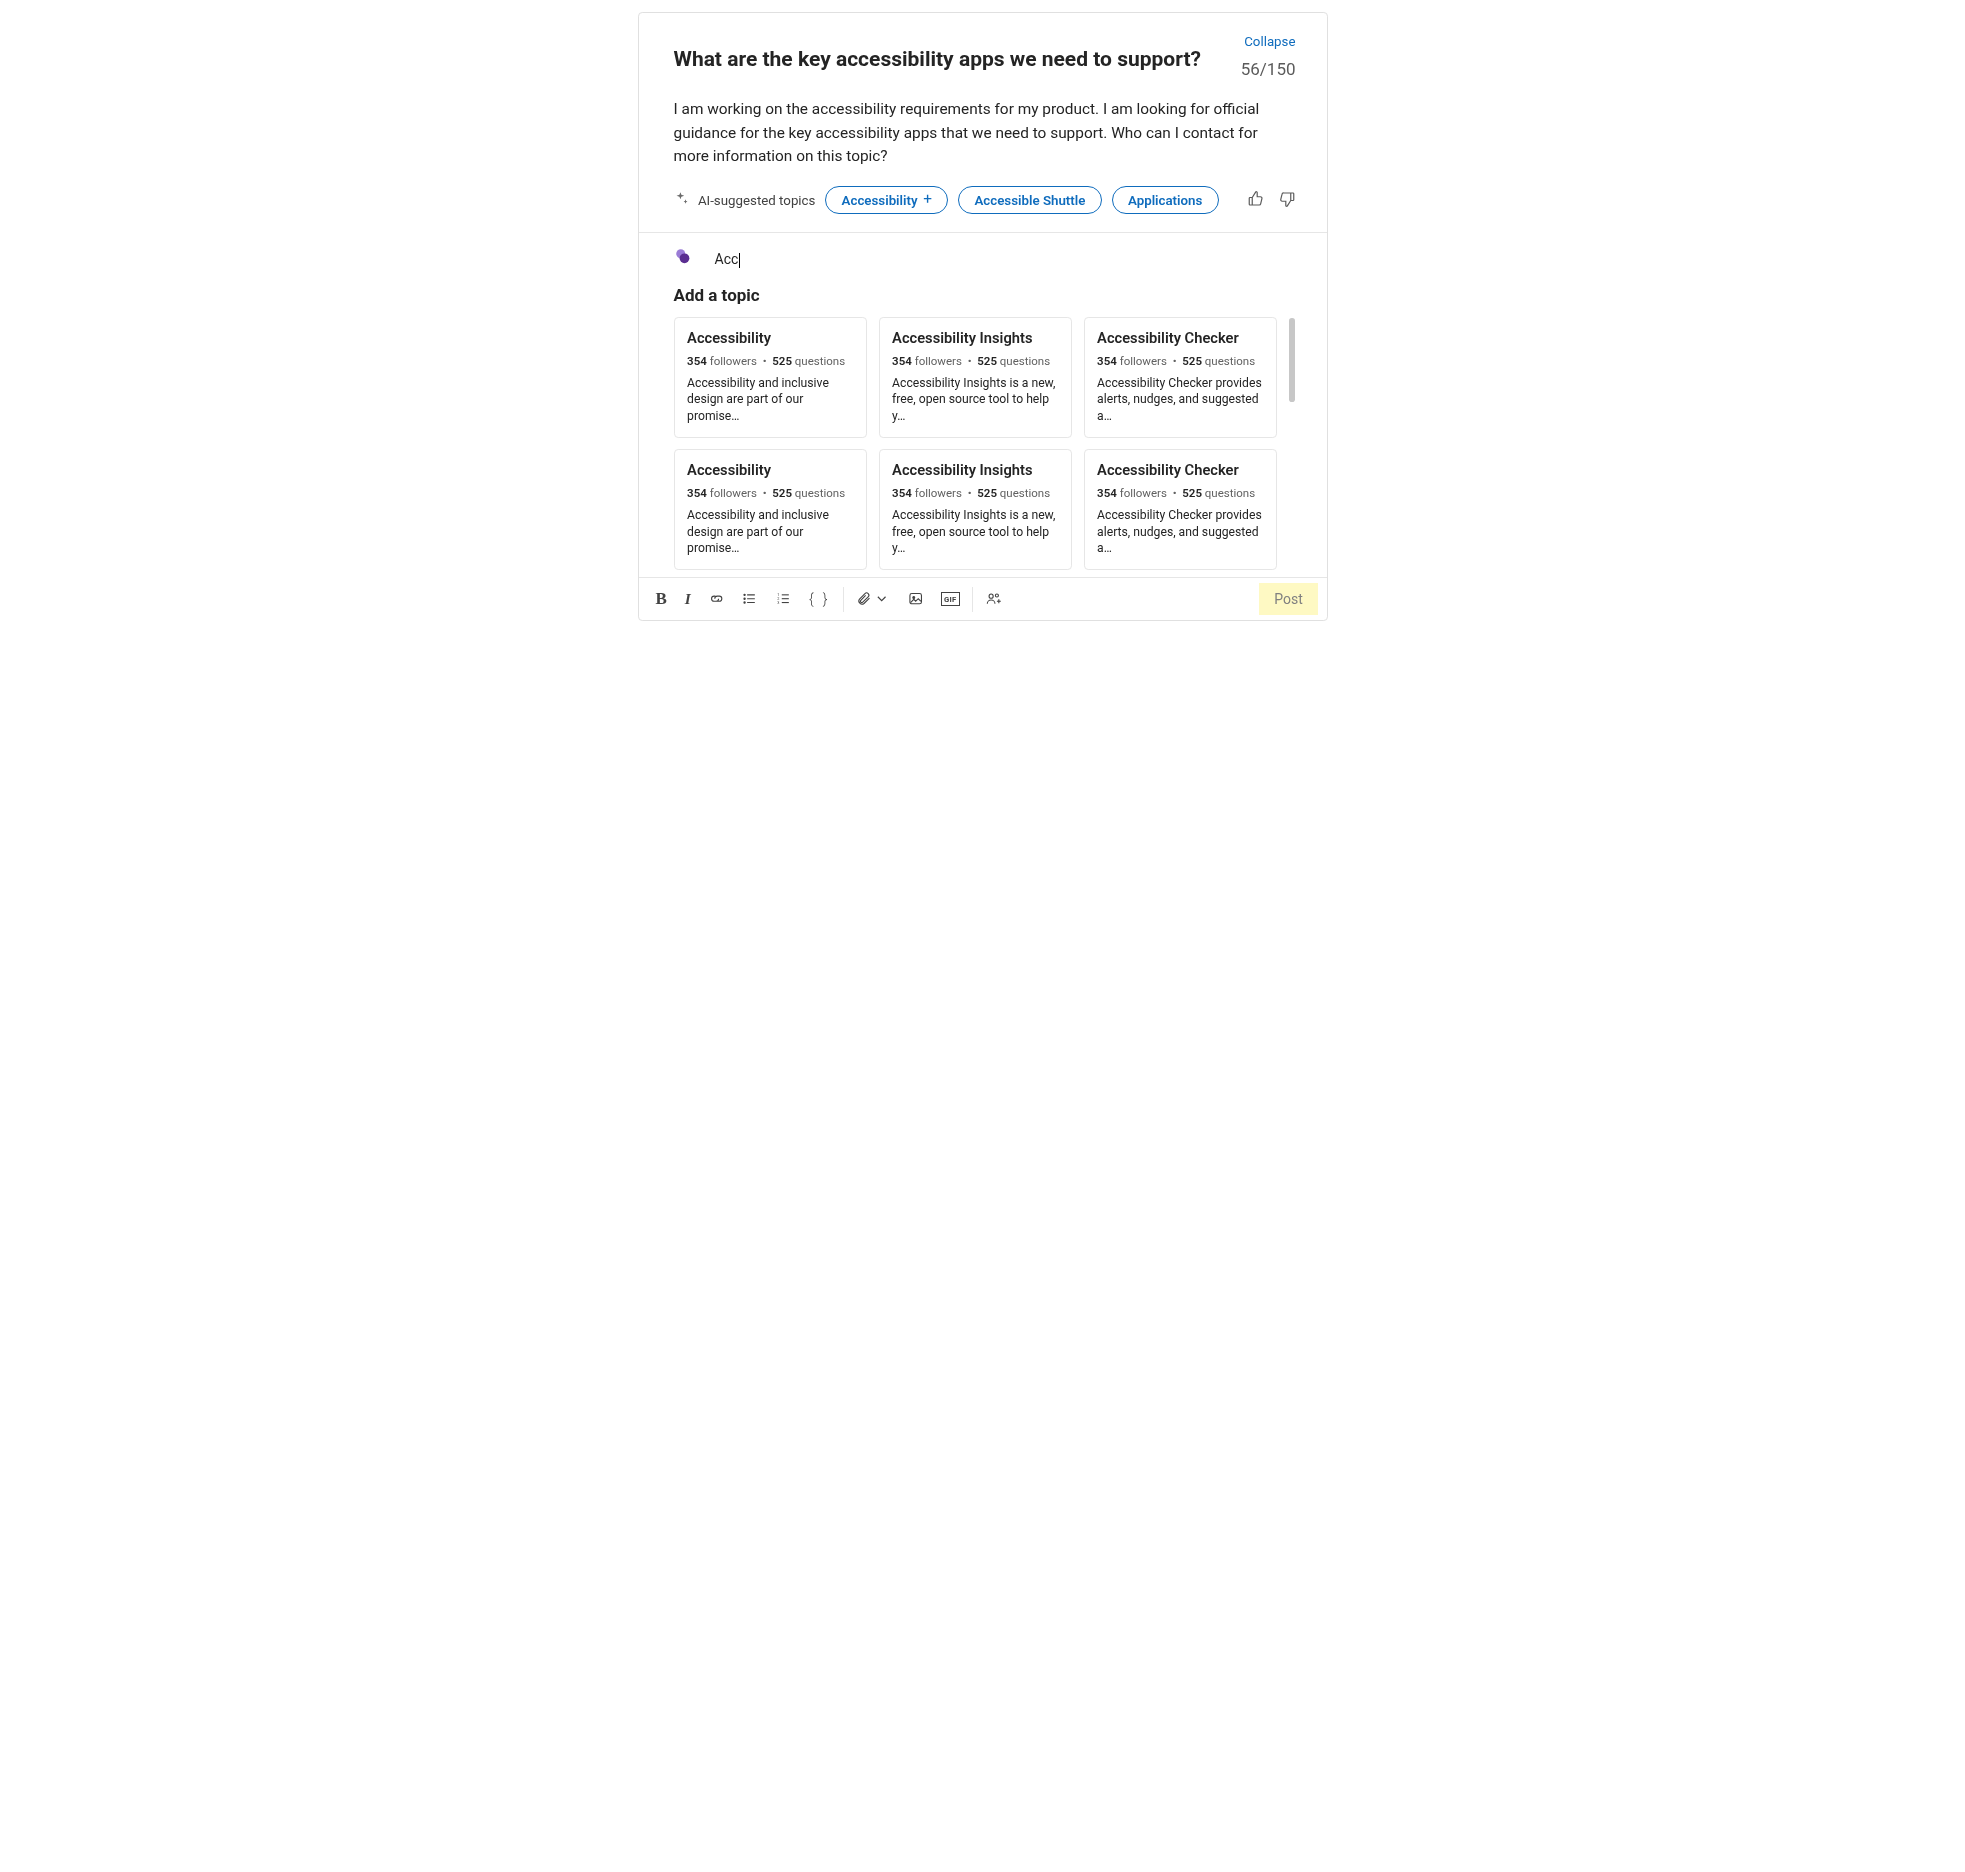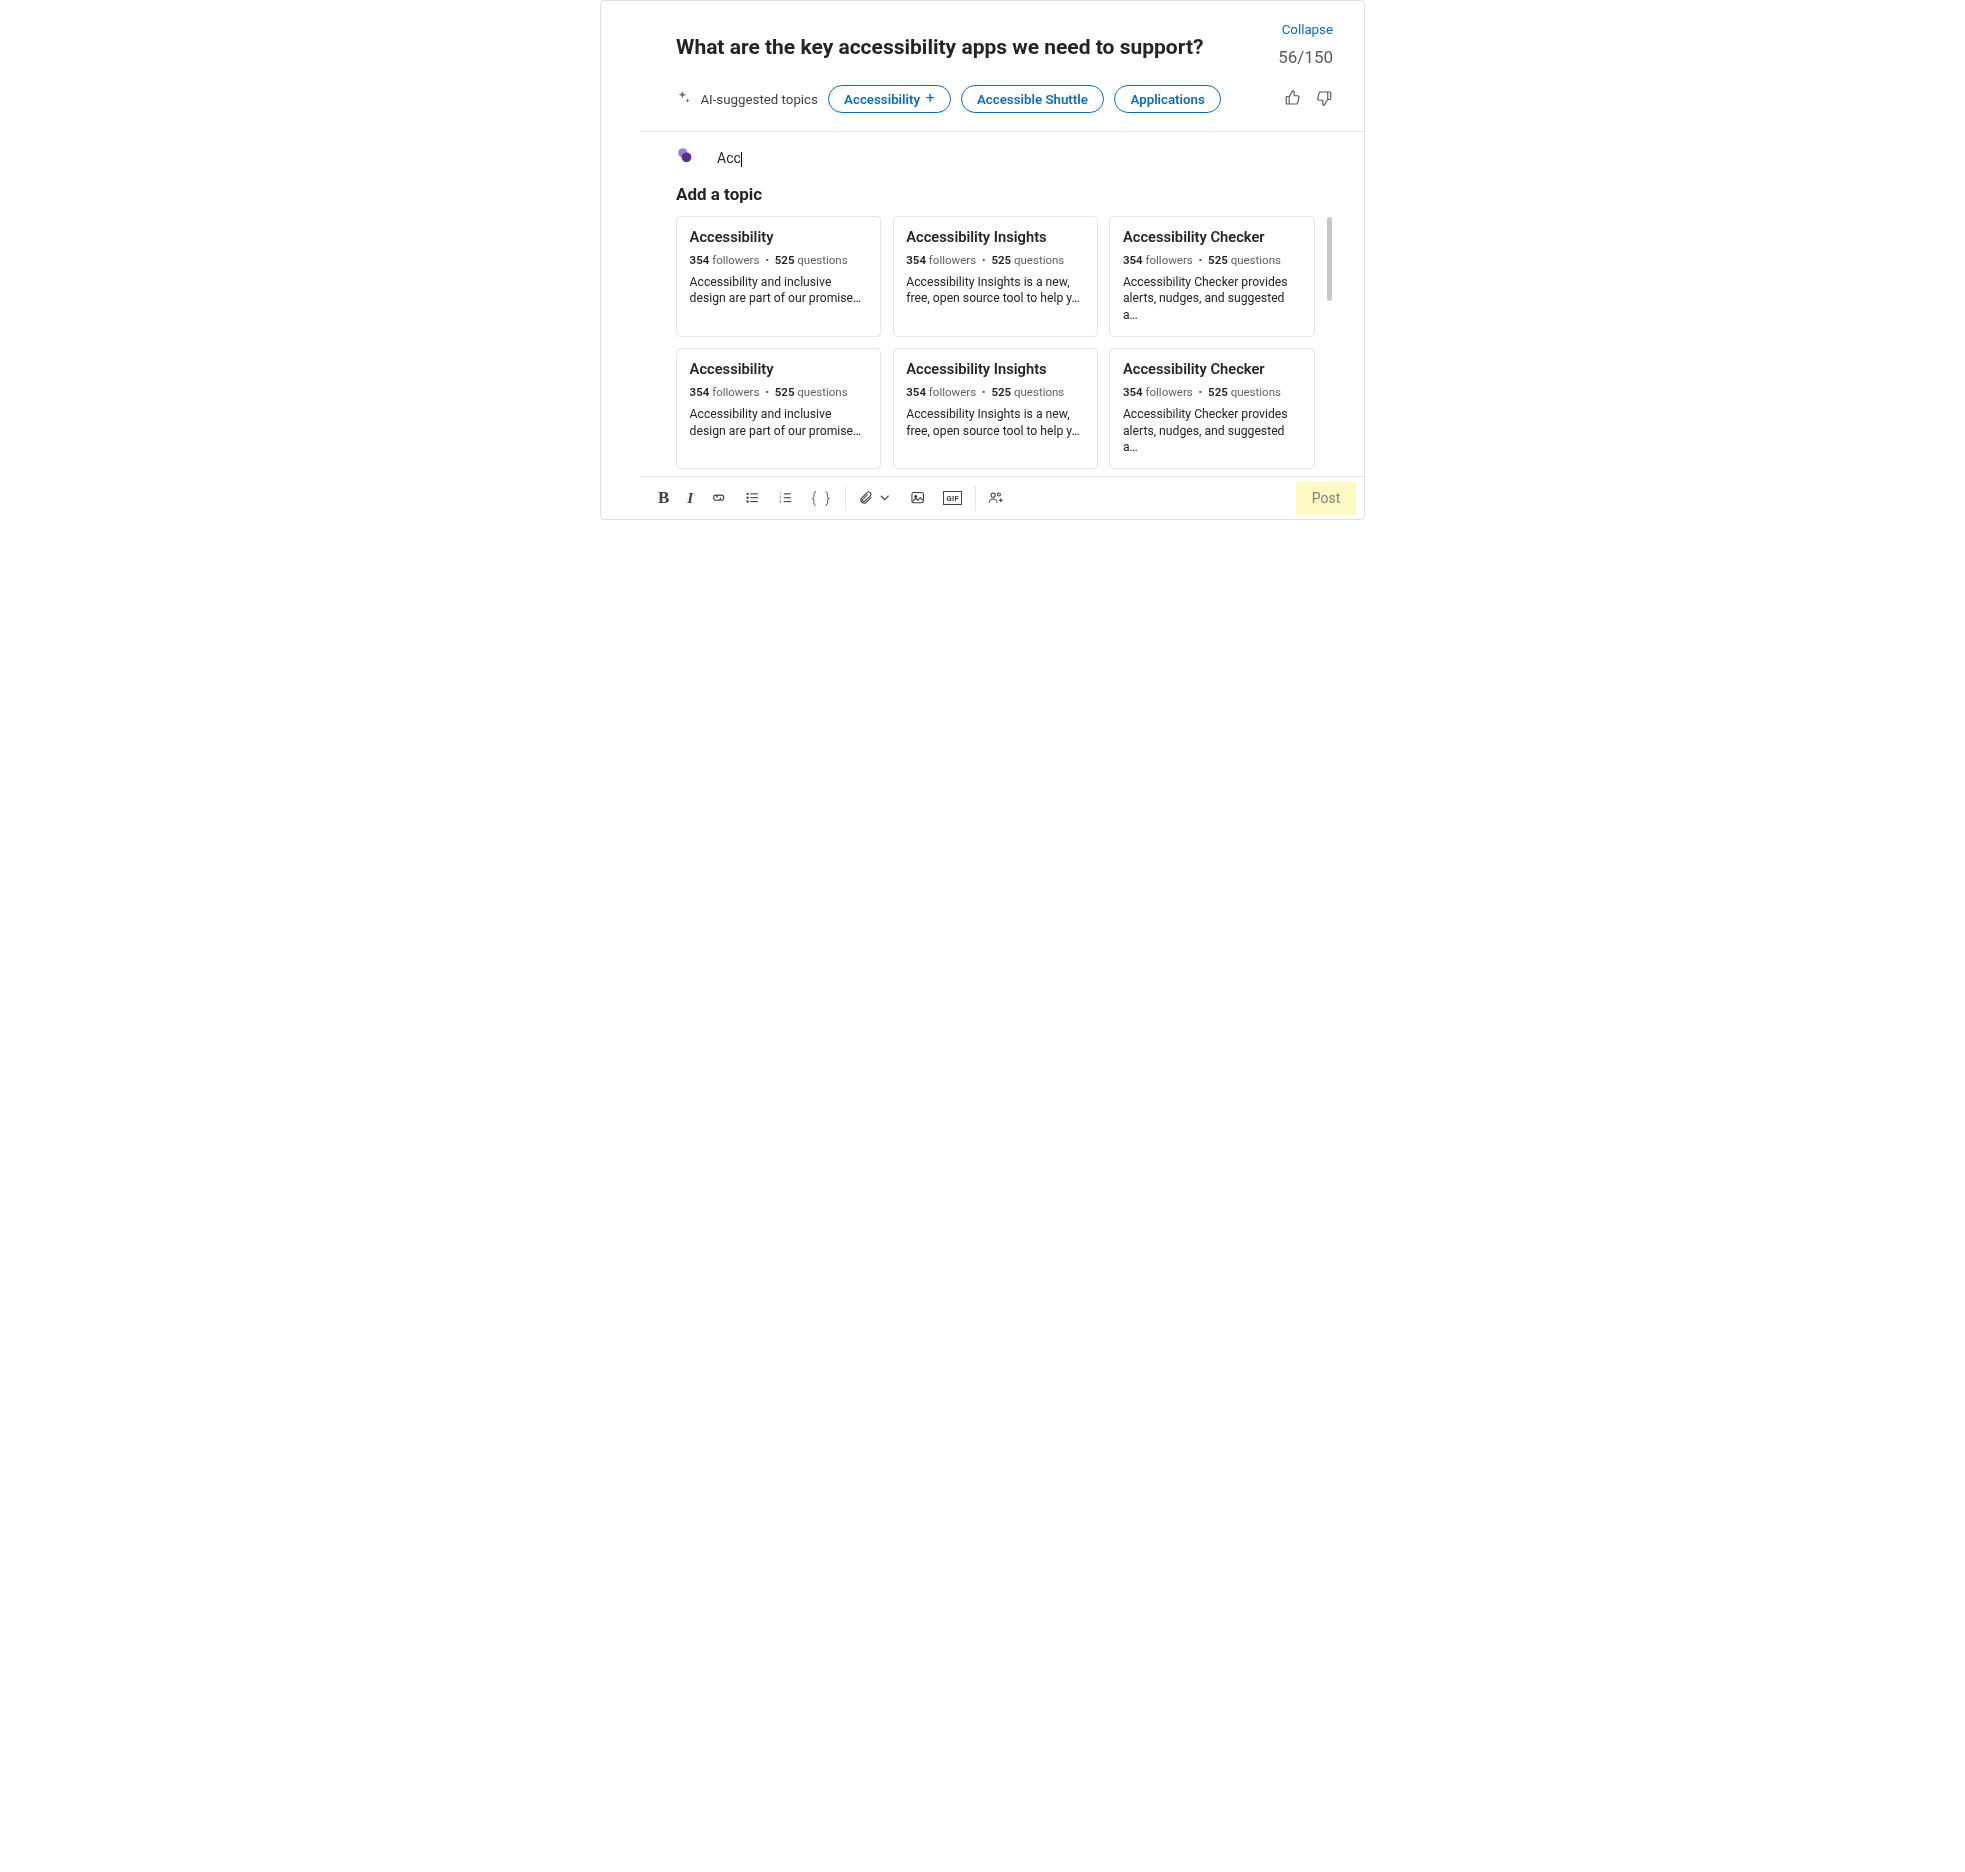--- a/index.html
+++ b/index.html
@@ -3,28 +3,27 @@
 <meta charset="utf-8">
 <style>
   * { box-sizing: border-box; }
   html, body { margin:0; padding:0; }
   body {
     font-family: "Segoe UI", -apple-system, BlinkMacSystemFont, Roboto, "Helvetica Neue", Arial, sans-serif;
     color:#242424;
     background:#ffffff;
   }
   .window {
-    width:765px;
-    margin:0 auto;
+    width:690px;
+    margin:12px auto;
     border:0.7px solid #e0e0e0;
     border-radius:4.2px;
     overflow:hidden;
     position:relative;
     background:#fff;
-    padding-left:40px;
   }
   .content {
     padding:21px 31px 0 35px;
   }
   .top-row {
     display:flex;
     justify-content:flex-end;
   }
   .collapse {
     color:#0f6cbd;
@@ -232,20 +231,21 @@
 
     <div class="top-row">
       <span class="collapse">Collapse</span>
     </div>
 
     <div class="title-row">
       <h1 class="title">What are the key accessibility apps we need to support?</h1>
       <div class="counter">56/150</div>
     </div>
 
+    <div class="body-text">I am working on the accessibility requirements for my product. I am looking for official guidance for the key accessibility apps that we need to support. Who can I contact for more information on this topic?</div>
 
 
     <div class="ai-row">
       <div class="ai-label">
         <span>
           <svg viewBox="0 0 24 24" fill="#6b6b6b">
               <path d="M10 2l1.5 4L16 7.5 11.5 9 10 13 8.5 9 4 7.5 8.5 6 10 2zM18 13l.9 2.4L21 16.5l-2.1 1.1L18 20l-.9-2.4L15 16.5l2.1-1.1L18 13z"></path>
             </svg>
         </span>
         <span>AI-suggested topics</span>

